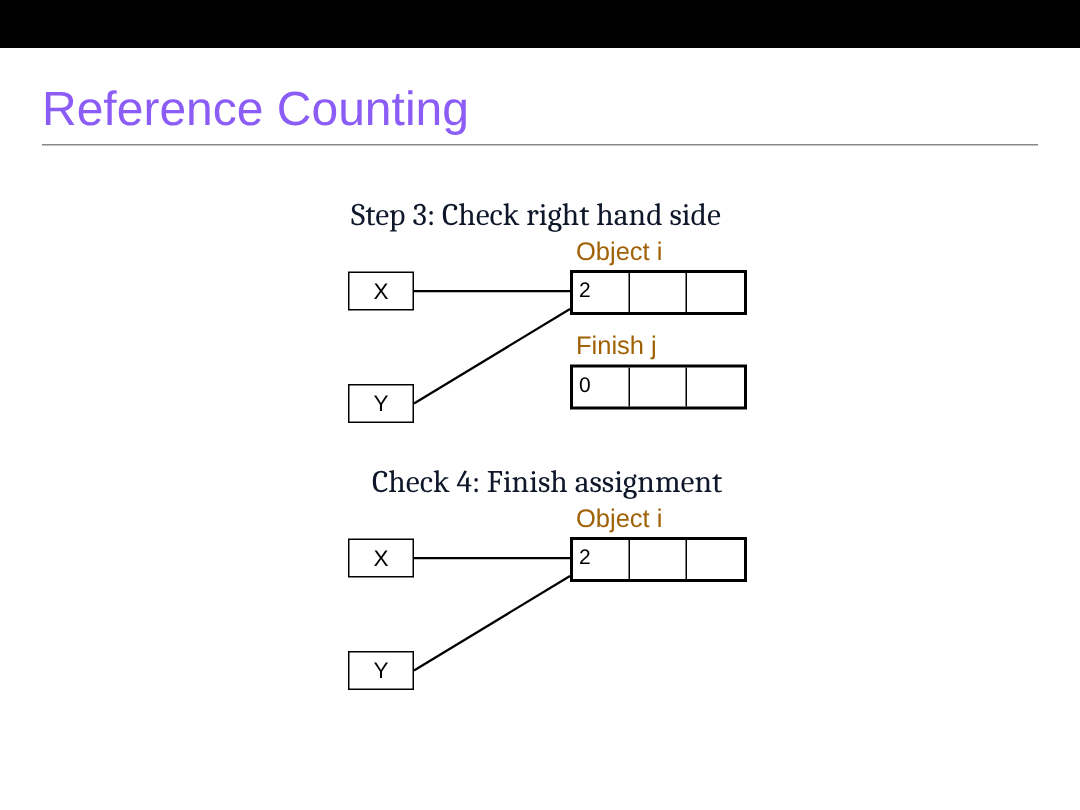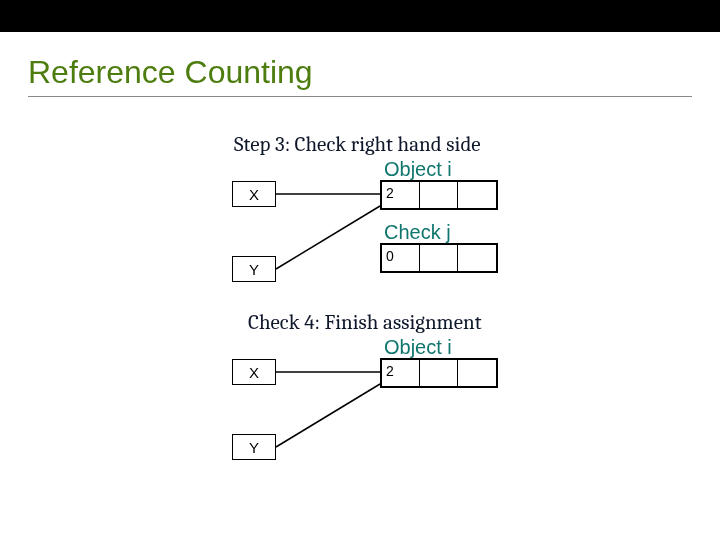--- a/index.html
+++ b/index.html
@@ -1,21 +1,21 @@
 <!DOCTYPE html>
 <html><head>
 <meta charset="utf-8">
 <style>
   html,body{margin:0;padding:0;width:720px;height:540px;background:#fff;font-family:Arial,Helvetica,sans-serif;}
   .slide{position:relative;width:720px;height:540px;}
   .topbar{position:absolute;left:0;top:0;width:720px;height:32px;background:#000;}
-  .title{position:absolute;left:28px;top:54px;font-size:32px;color:#4d7c0f;font-weight:400;}
+  .title{position:absolute;left:28px;top:54px;font-size:32px;color:#8b5cf6;font-weight:400;}
   .hr{position:absolute;left:28px;top:96px;width:664px;height:0;border-top:1px solid #888;}
   .step{position:absolute;font-family:Cambria,Georgia,'Times New Roman',serif;font-size:21px;color:#0f172a;}
-  .objlabel{position:absolute;font-family:Arial,Helvetica,sans-serif;font-size:20px;color:#0f766e;}
+  .objlabel{position:absolute;font-family:Arial,Helvetica,sans-serif;font-size:17px;color:#a16207;}
   .varbox{position:absolute;width:42px;height:24px;border:1.5px solid #000;background:#fff;font-family:Arial,Helvetica,sans-serif;font-size:15px;display:flex;align-items:center;justify-content:center;}
   .obj{position:absolute;height:26px;border:2px solid #000;background:#fff;}
   .cell{position:absolute;top:0;height:26px;border-right:1.5px solid #000;box-sizing:border-box;}
   .refnum{position:absolute;left:4px;top:3px;font-family:Arial,Helvetica,sans-serif;font-size:14px;}
   svg.conn{position:absolute;left:0;top:0;width:720px;height:540px;pointer-events:none;}
 </style>
 </head>
 <body>
 
 <div class="slide">
@@ -27,21 +27,21 @@
 
   <div class="objlabel" style="left:384px;top:158px">Object i</div>
   <div class="obj" style="left:380px;top:180px;width:114px">
     <div class="cell" style="left:0;width:38px">
       <div class="refnum">2</div>
     </div>
     <div class="cell" style="left:38px;width:38px"></div>
   </div>
   <div class="varbox" style="left:232px;top:181px">X</div>
 
-  <div class="objlabel" style="left:384px;top:221px">Check j</div>
+  <div class="objlabel" style="left:384px;top:221px">Finish j</div>
   <div class="obj" style="left:380px;top:243px;width:114px">
     <div class="cell" style="left:0;width:38px">
       <div class="refnum">0</div>
     </div>
     <div class="cell" style="left:38px;width:38px"></div>
   </div>
   <div class="varbox" style="left:232px;top:256px">Y</div>
 
   <div class="step" style="left:248px;top:310px">Check 4: Finish assignment</div>
 

